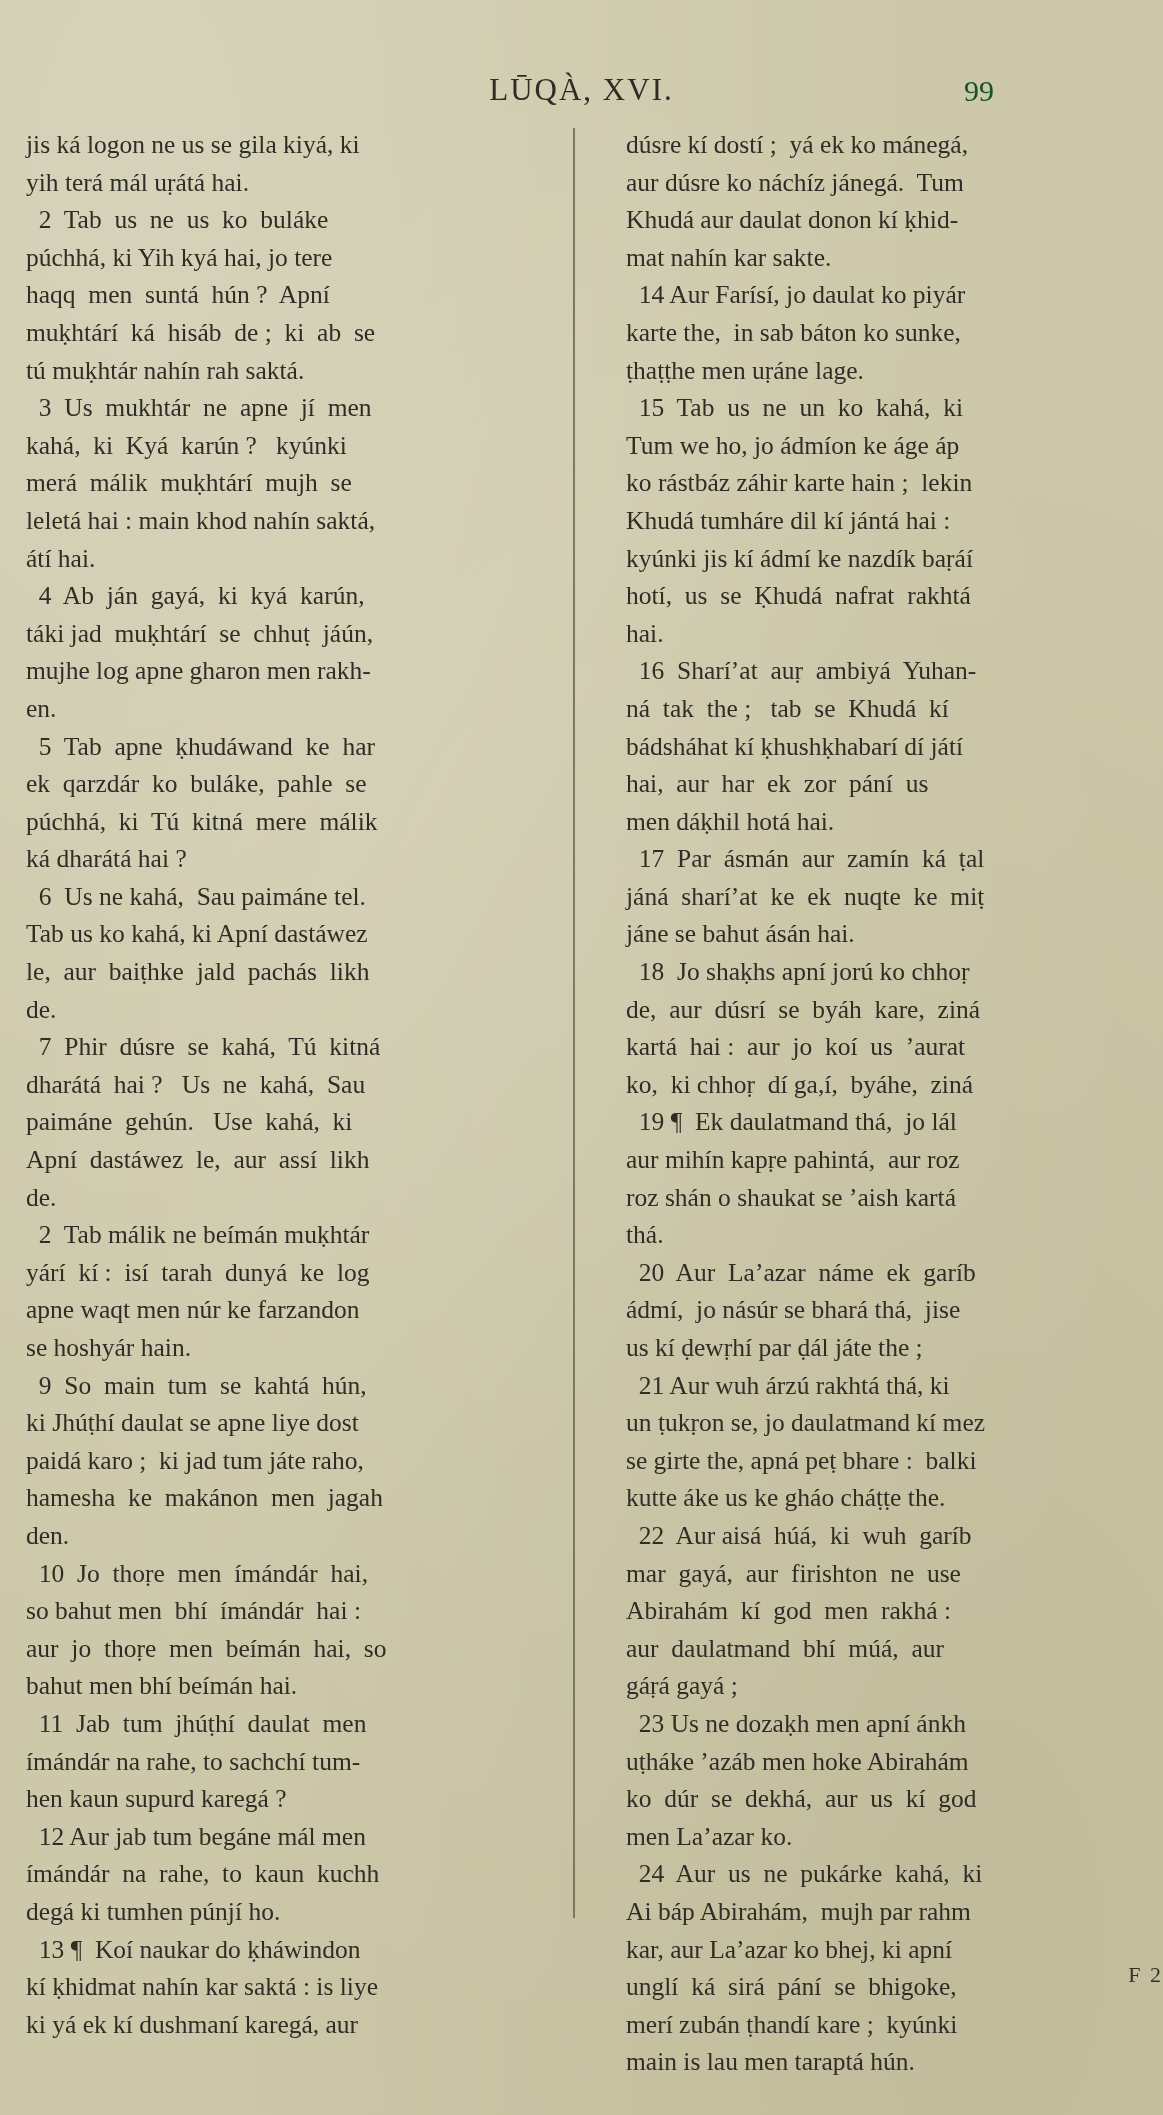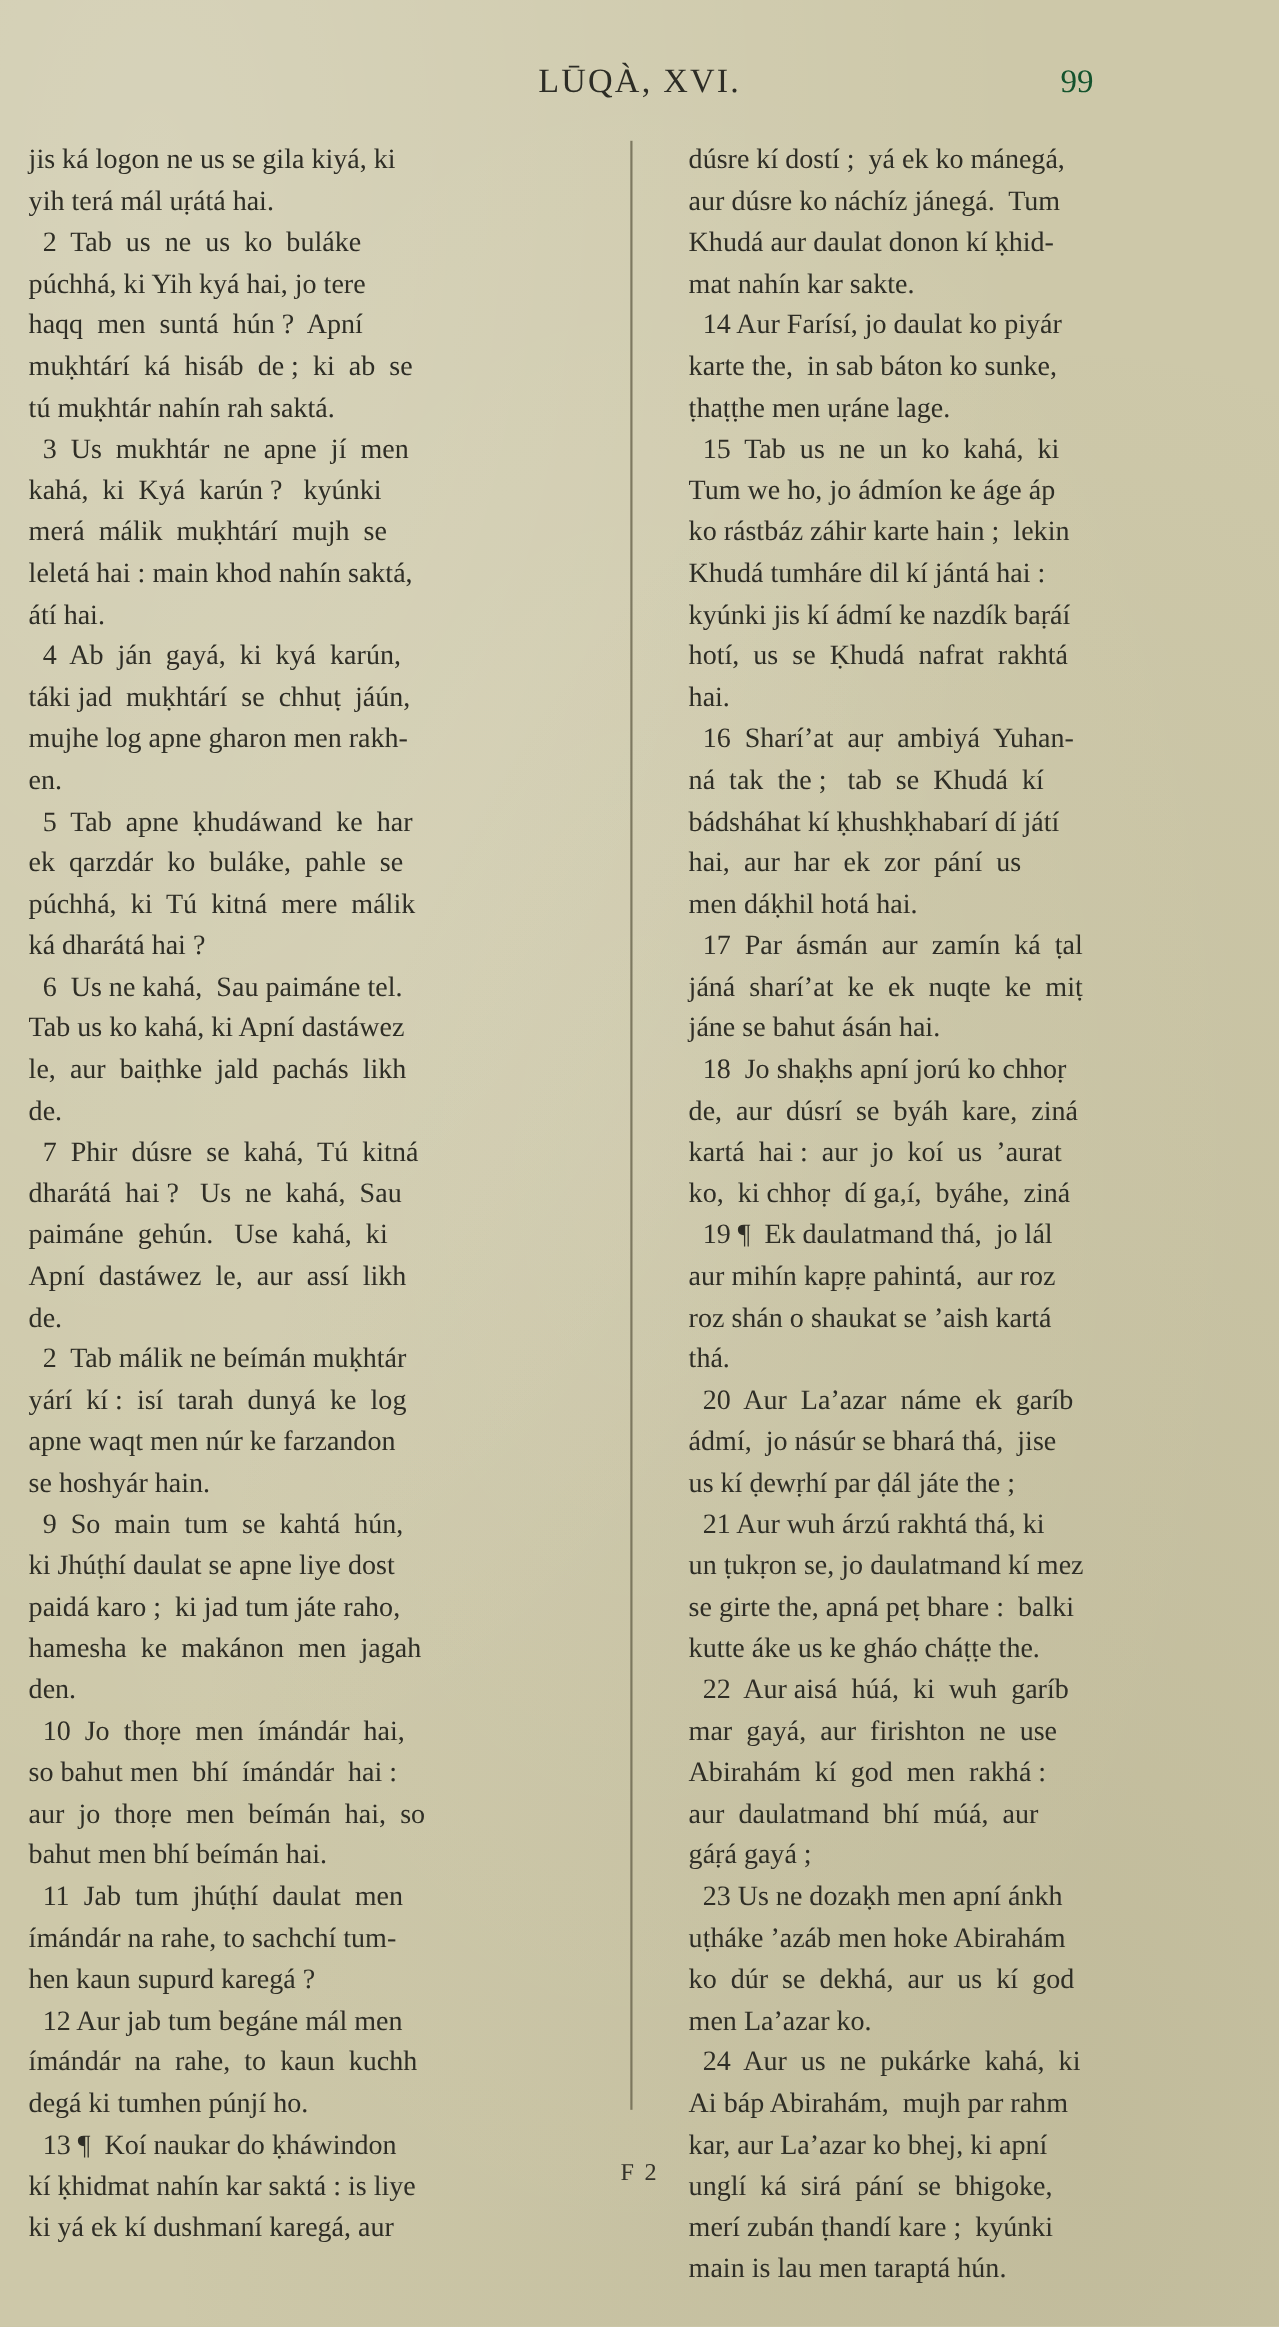--- a/index.html
+++ b/index.html
@@ -31,21 +31,21 @@
       radial-gradient(ellipse at 85% 92%, rgba(120,110,70,0.14), rgba(0,0,0,0) 60%),
       radial-gradient(ellipse at 50% 50%, rgba(255,255,245,0.10), rgba(0,0,0,0) 70%);
     pointer-events: none;
   }
   .content {
     position: relative;
     padding: 0;
   }
   .header {
     position: absolute;
-    top: 56px;
+    top: 72px;
     left: 0;
     width: 1042px;
     height: 34px;
   }
   .running-title {
     position: absolute;
     left: 0;
     width: 1163px;
     text-align: center;
     font-size: 31px;
@@ -83,21 +83,21 @@
     font-size: 25.5px;
     line-height: 37.6px;
     white-space: pre;
     color: #2f2e26;
   }
   .footer {
     position: absolute;
     top: 1962px;
     left: 0;
     width: 1163px;
-    text-align: center;
+    text-align: right;
   }
   .sig {
     font-size: 22px;
     letter-spacing: 2px;
     color: #33322a;
   }
 </style>
 </head>
 <body>
 

